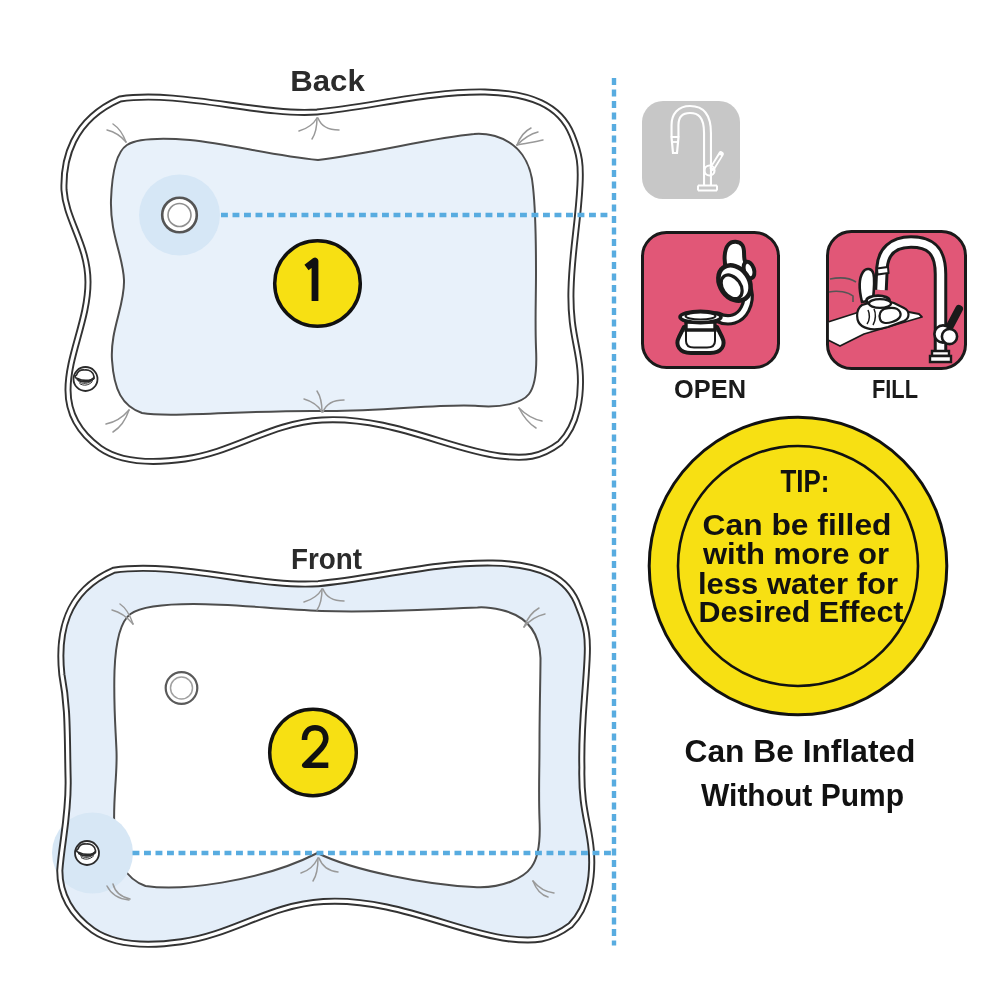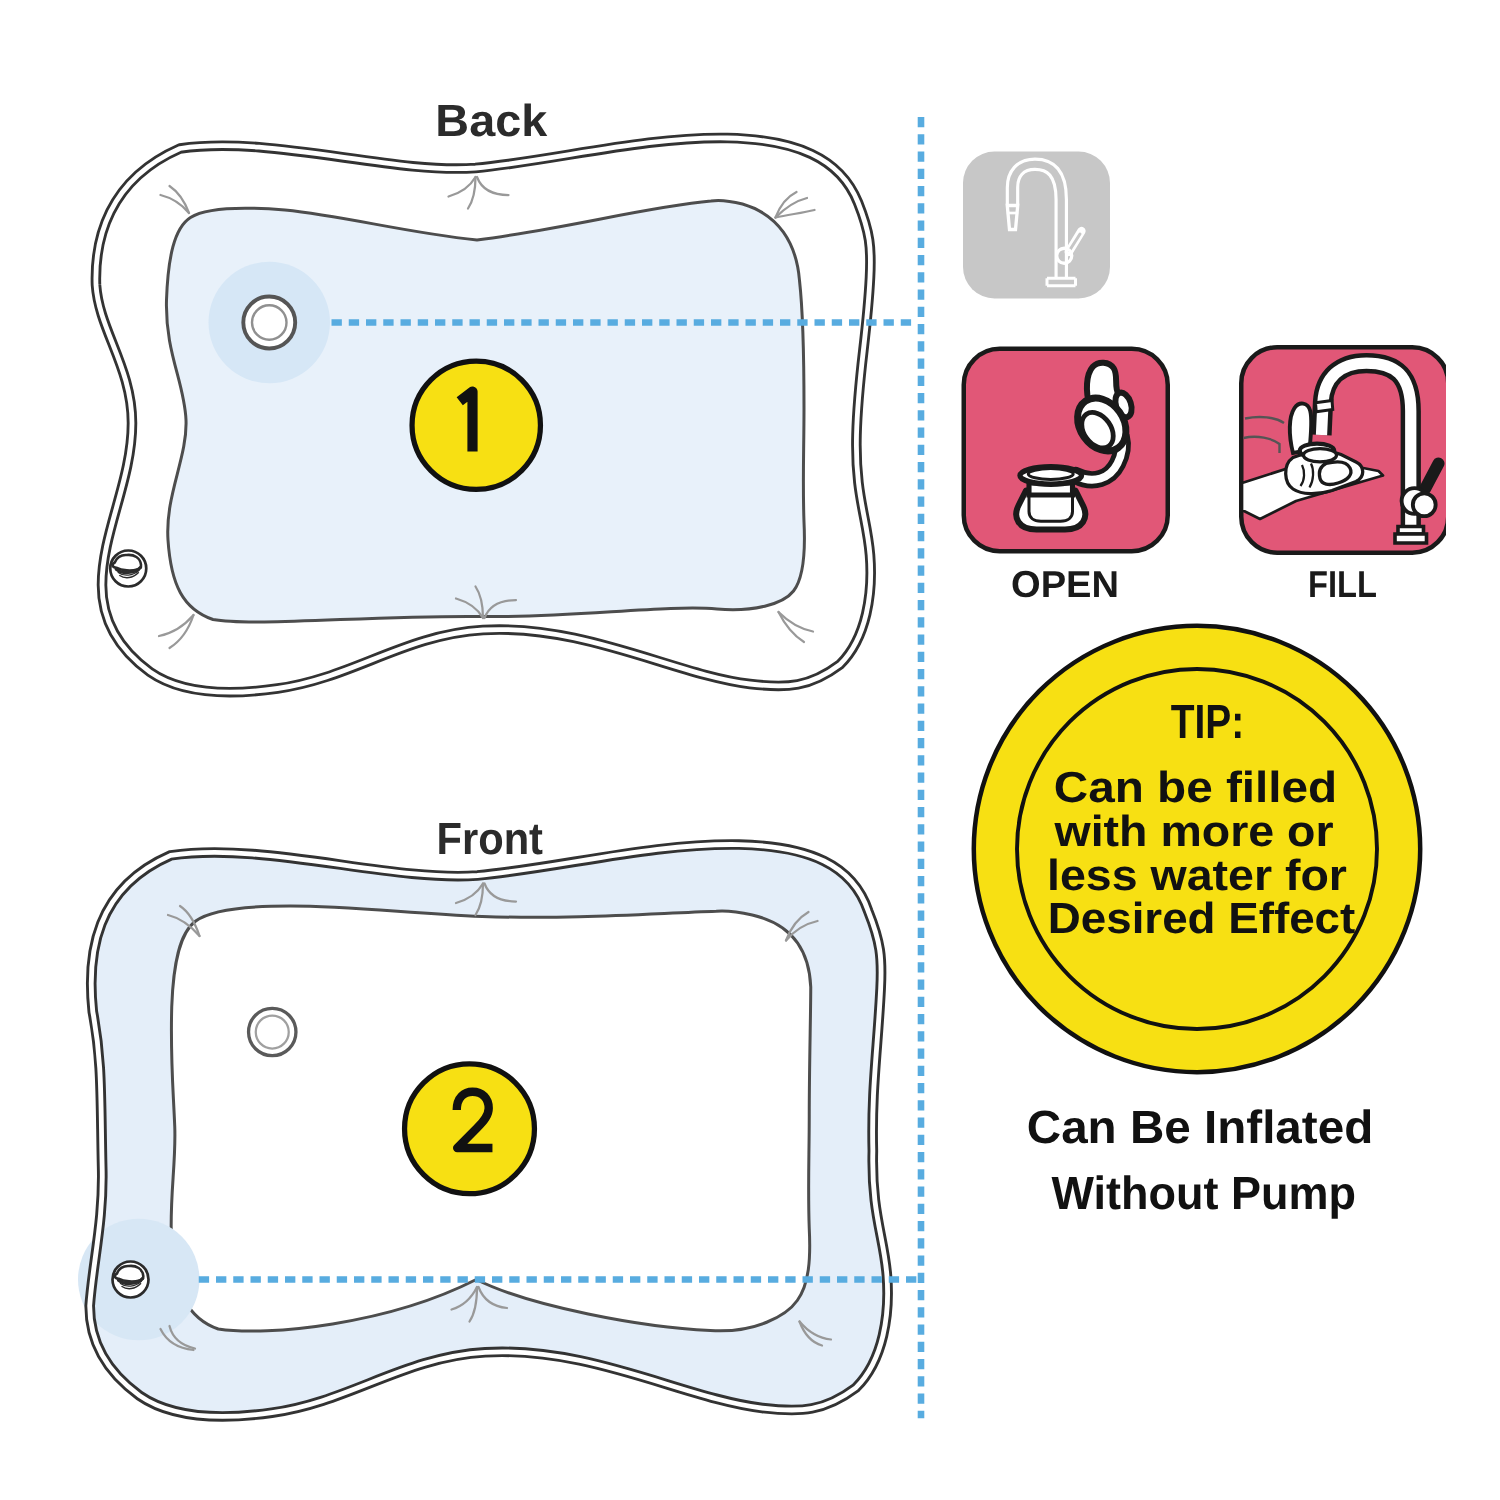--- a/index.html
+++ b/index.html
@@ -1,17 +1,17 @@
 <!DOCTYPE html>
 <html><head>
 <meta charset="utf-8">
 <style>
   html,body{margin:0;padding:0;background:#ffffff;}
   #page{position:relative;width:964px;height:1000px;background:#fff;overflow:hidden;
-        font-family:"Liberation Sans", sans-serif;}
+        font-family:"Liberation Sans", sans-serif;padding-left:20px;}
   svg{position:absolute;left:0;top:0;}
   text{font-family:"Liberation Sans", sans-serif;}
 </style>
 </head>
 <body>
 <div id="page">
 <svg width="1000" height="1000" viewBox="0 0 1000 1000">
 <defs>
   <path id="matO" d="M 317,112
     C 370,107 430,91 485,92

